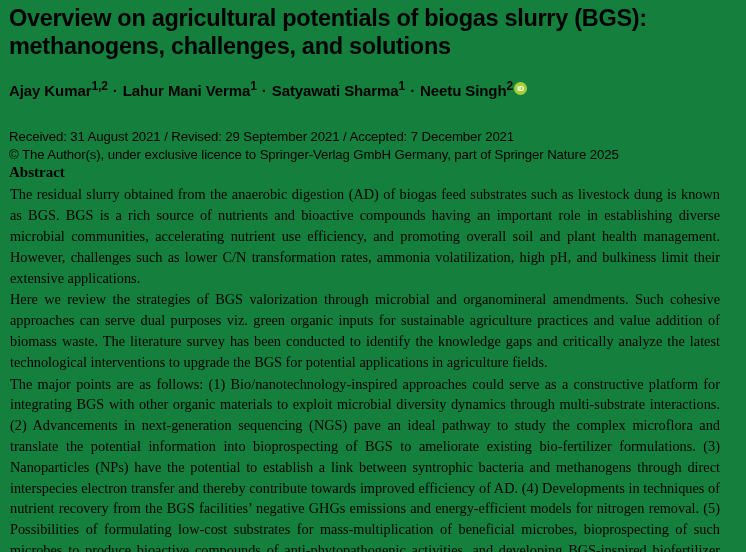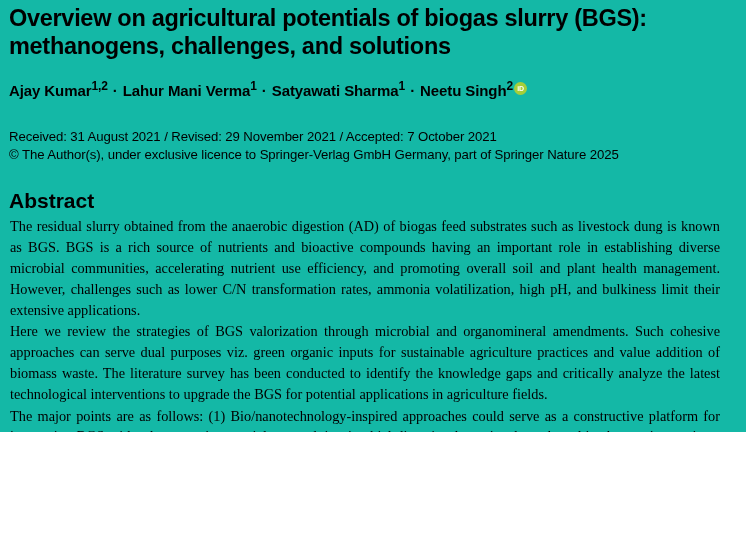--- a/index.html
+++ b/index.html
@@ -4,25 +4,25 @@
 <style>
   html, body {
     margin: 0;
     padding: 0;
     background: #ffffff;
     color: #000000;
   }
   .page {
     position: relative;
     width: 746px;
-    height: 432px;
+    height: 552px;
     box-sizing: border-box;
     padding: 4px 25px 0 9px;
     overflow: hidden;
-    background: #14b8a6;
+    background: #15803d;
   }
   
   .title {
     font-family: "Liberation Sans", sans-serif;
     font-weight: 700;
     font-size: 23.5px;
     line-height: 1.2;
     letter-spacing: -0.3px;
     margin: 0;
     color: #000000;
@@ -67,24 +67,23 @@
   .history-block {
     margin-top: 29px;
     font-family: "Liberation Sans", sans-serif;
     font-size: 13.2px;
     line-height: 18px;
     letter-spacing: -0.1px;
     color: #000000;
   }
   
   .abstract-heading {
-    margin-top: 25px;
-    font-family: Liberation Sans, sans-serif;
+    font-family: Liberation Serif, serif;
     font-weight: 700;
-    font-size: 21px;
+    font-size: 15px;
     color: #000000;
   }
   .abstract-body {
     margin-top: 3px;
     font-family: "Liberation Serif", serif;
     font-size: 14.3px;
     line-height: 20.8px;
     text-align: justify;
     color: #000000;
   }
@@ -101,21 +100,21 @@
   <h1 class="title">
     <div>Overview on agricultural potentials of biogas slurry (BGS):</div>
     <div>methanogens, challenges, and solutions</div>
   </h1>
 
   <div class="authors">
     <span><span>Ajay Kumar</span><sup>1,2</sup></span><span class="author-sep">·</span><span><span>Lahur Mani Verma</span><sup>1</sup></span><span class="author-sep">·</span><span><span>Satyawati Sharma</span><sup>1</sup></span><span class="author-sep">·</span><span><span>Neetu Singh</span><sup>2</sup></span><span class="orcid">iD</span>
   </div>
 
   <div class="history-block">
-    <div>Received: 31 August 2021 / Revised: 29 November 2021 / Accepted: 7 October 2021</div>
+    <div>Received: 31 August 2021 / Revised: 29 September 2021 / Accepted: 7 December 2021</div>
     <div>© The Author(s), under exclusive licence to Springer-Verlag GmbH Germany, part of Springer Nature 2025</div>
   </div>
 
   <div class="abstract-heading">Abstract</div>
 
   <div class="abstract-body">
     <p>The residual slurry obtained from the anaerobic digestion (AD) of biogas feed substrates such as livestock dung is known as BGS. BGS is a rich source of nutrients and bioactive compounds having an important role in establishing diverse microbial communities, accelerating nutrient use efficiency, and promoting overall soil and plant health management. However, challenges such as lower C/N transformation rates, ammonia volatilization, high pH, and bulkiness limit their extensive applications.</p>
     <p>Here we review the strategies of BGS valorization through microbial and organomineral amendments. Such cohesive approaches can serve dual purposes viz. green organic inputs for sustainable agriculture practices and value addition of biomass waste. The literature survey has been conducted to identify the knowledge gaps and critically analyze the latest technological interventions to upgrade the BGS for potential applications in agriculture fields.</p>
     <p>The major points are as follows: (1) Bio/nanotechnology-inspired approaches could serve as a constructive platform for integrating BGS with other organic materials to exploit microbial diversity dynamics through multi-substrate interactions. (2) Advancements in next-generation sequencing (NGS) pave an ideal pathway to study the complex microflora and translate the potential information into bioprospecting of BGS to ameliorate existing bio-fertilizer formulations. (3) Nanoparticles (NPs) have the potential to establish a link between syntrophic bacteria and methanogens through direct interspecies electron transfer and thereby contribute towards improved efficiency of AD. (4) Developments in techniques of nutrient recovery from the BGS facilities’ negative GHGs emissions and energy-efficient models for nitrogen removal. (5) Possibilities of formulating low-cost substrates for mass-multiplication of beneficial microbes, bioprospecting of such microbes to produce bioactive compounds of anti-phytopathogenic activities, and developing BGS-inspired biofertilizer formulations integrating NPs, microbial inoculants, and deoiled seed cakes have been examined.</p>
   </div>

